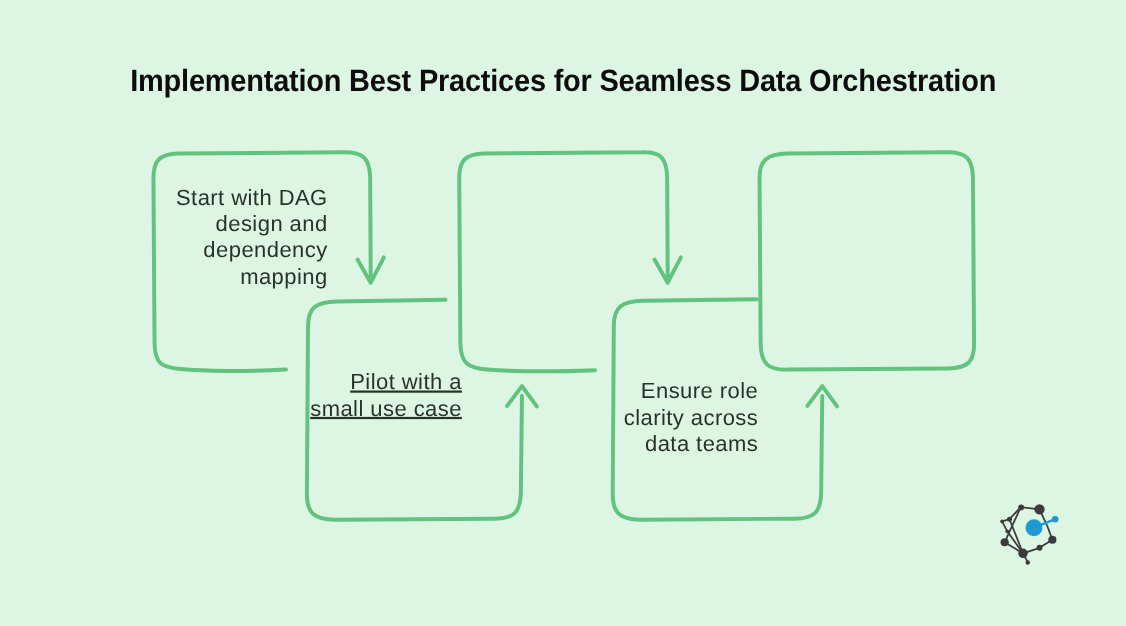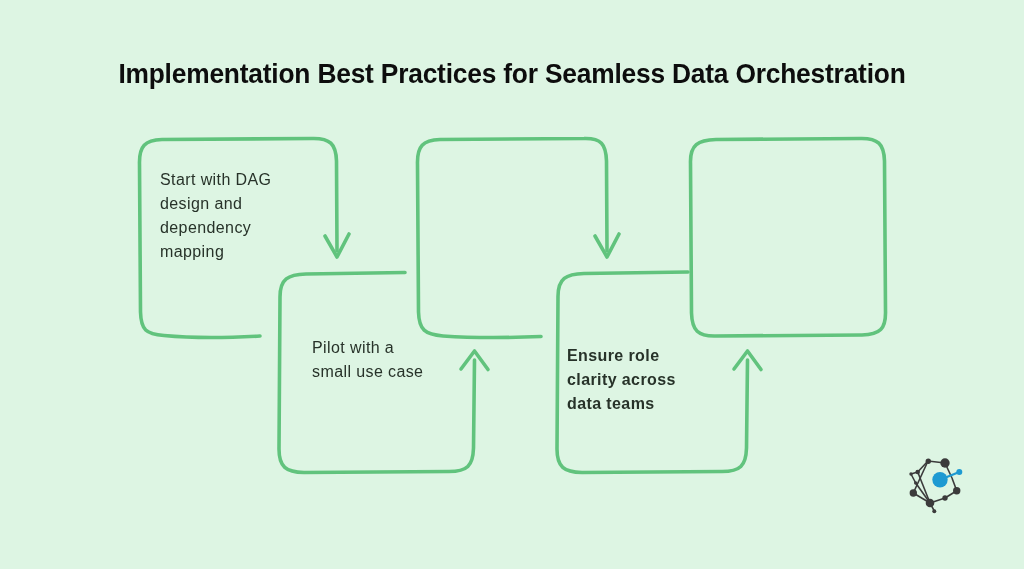--- a/index.html
+++ b/index.html
@@ -33,30 +33,31 @@
     stroke-width:3.6;
     stroke-linecap:round;
     stroke-linejoin:round;
   }
   .logo-edge{stroke:var(--logo-dark);stroke-width:1.6;fill:none;}
   .logo-node{fill:var(--logo-dark);}
   .logo-edge-blue{stroke:var(--logo-blue);stroke-width:2.2;fill:none;}
   .logo-node-blue{fill:var(--logo-blue);}
   .step{
     position:absolute;
-    font-size:16px;
+    font-size:20px;
     line-height:24px;
     letter-spacing:0.4px;
     color:var(--text-dark);
     white-space:pre-line;
+    text-align:right;
   }
   .s1{left:160px;top:168px;}
-  .s2{left:312px;top:336px;}
+  .s2{left:282px;top:336px;text-decoration:underline;}
   .s3{left:428px;top:168px;}
-  .s4{left:567px;top:344px;font-weight:bold;}
+  .s4{left:567px;top:344px;}
   .s5{left:706px;top:168px;}
 </style>
 </head>
 <body>
 
 <div class="canvas">
 
   <h1 class="title">Implementation Best Practices for Seamless Data Orchestration</h1>
 
   <svg class="flow" viewBox="0 0 1024 569" xmlns="http://www.w3.org/2000/svg" aria-hidden="true">

